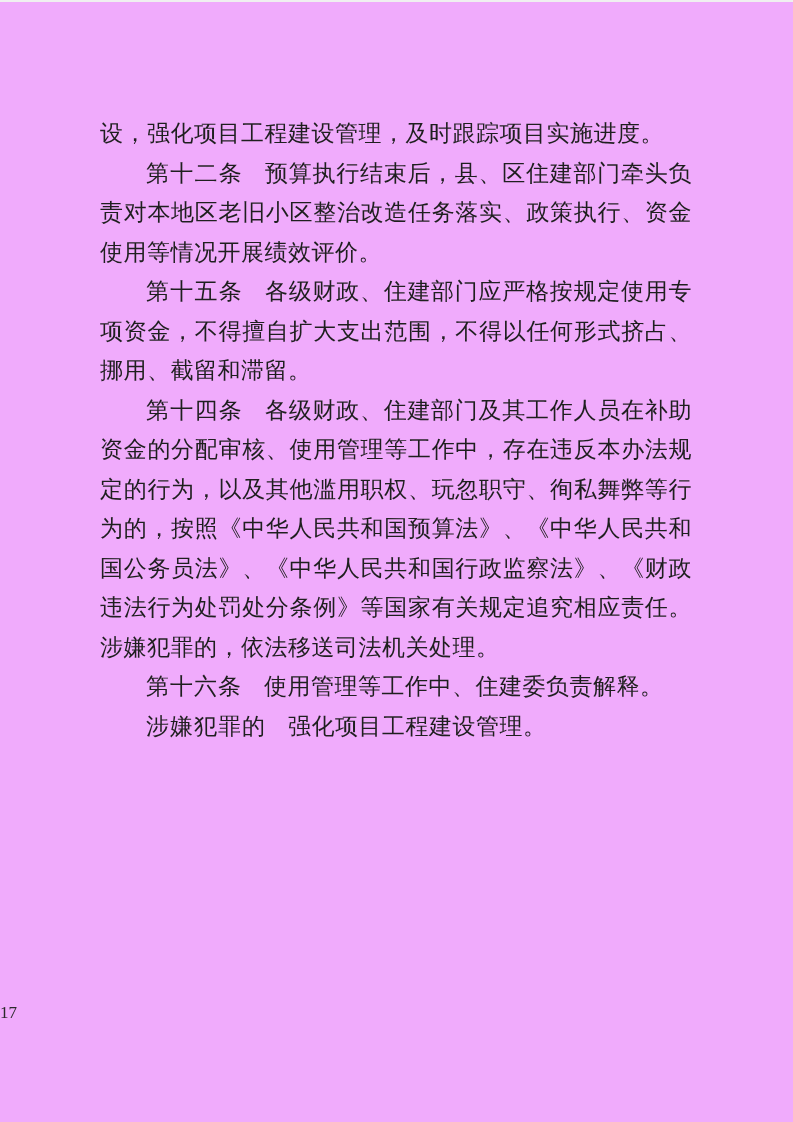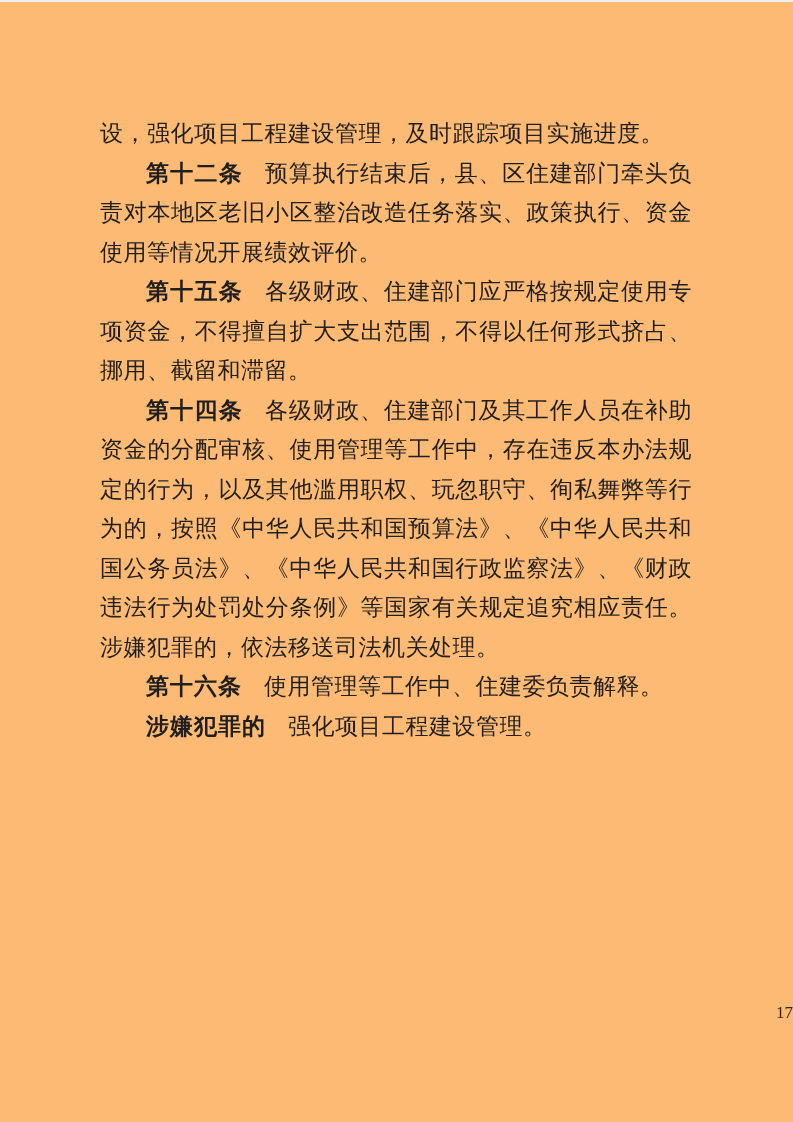--- a/index.html
+++ b/index.html
@@ -4,21 +4,21 @@
 <style>
   html, body {
     margin: 0;
     padding: 0;
     background: #ffffff;
   }
   .page {
     position: relative;
     width: 793px;
     height: 1122px;
-    background: #fdba74;
+    background: #f0abfc;
     overflow: hidden;
     font-family: "Liberation Serif", "DejaVu Serif", serif;
   }
   
   .scan-edge-top {
     position: absolute;
     top: 0; left: 0; right: 0;
     height: 2px;
     background: #f0f0f0;
   }
@@ -35,31 +35,31 @@
     letter-spacing: 0.5px;
   }
   .para {
     margin: 0;
     text-indent: 46px;
   }
   .para.no-indent {
     text-indent: 0;
   }
   .art-num {
-    font-weight: 700;
+    font-weight: 400;
     font-family: "Liberation Sans", "DejaVu Sans", sans-serif;
     margin-right: 22px;
     letter-spacing: 1px;
   }
   .page-number {
     position: absolute;
     top: 1003px;
     left: 0;
     width: 100%;
-    text-align: right;
+    text-align: left;
     font-size: 17px;
     color: #2a2a2a;
     font-family: "Liberation Serif", "DejaVu Serif", serif;
   }
 </style>
 </head>
 <body>
 
 <div class="page">
   <div class="scan-edge-top"></div>

